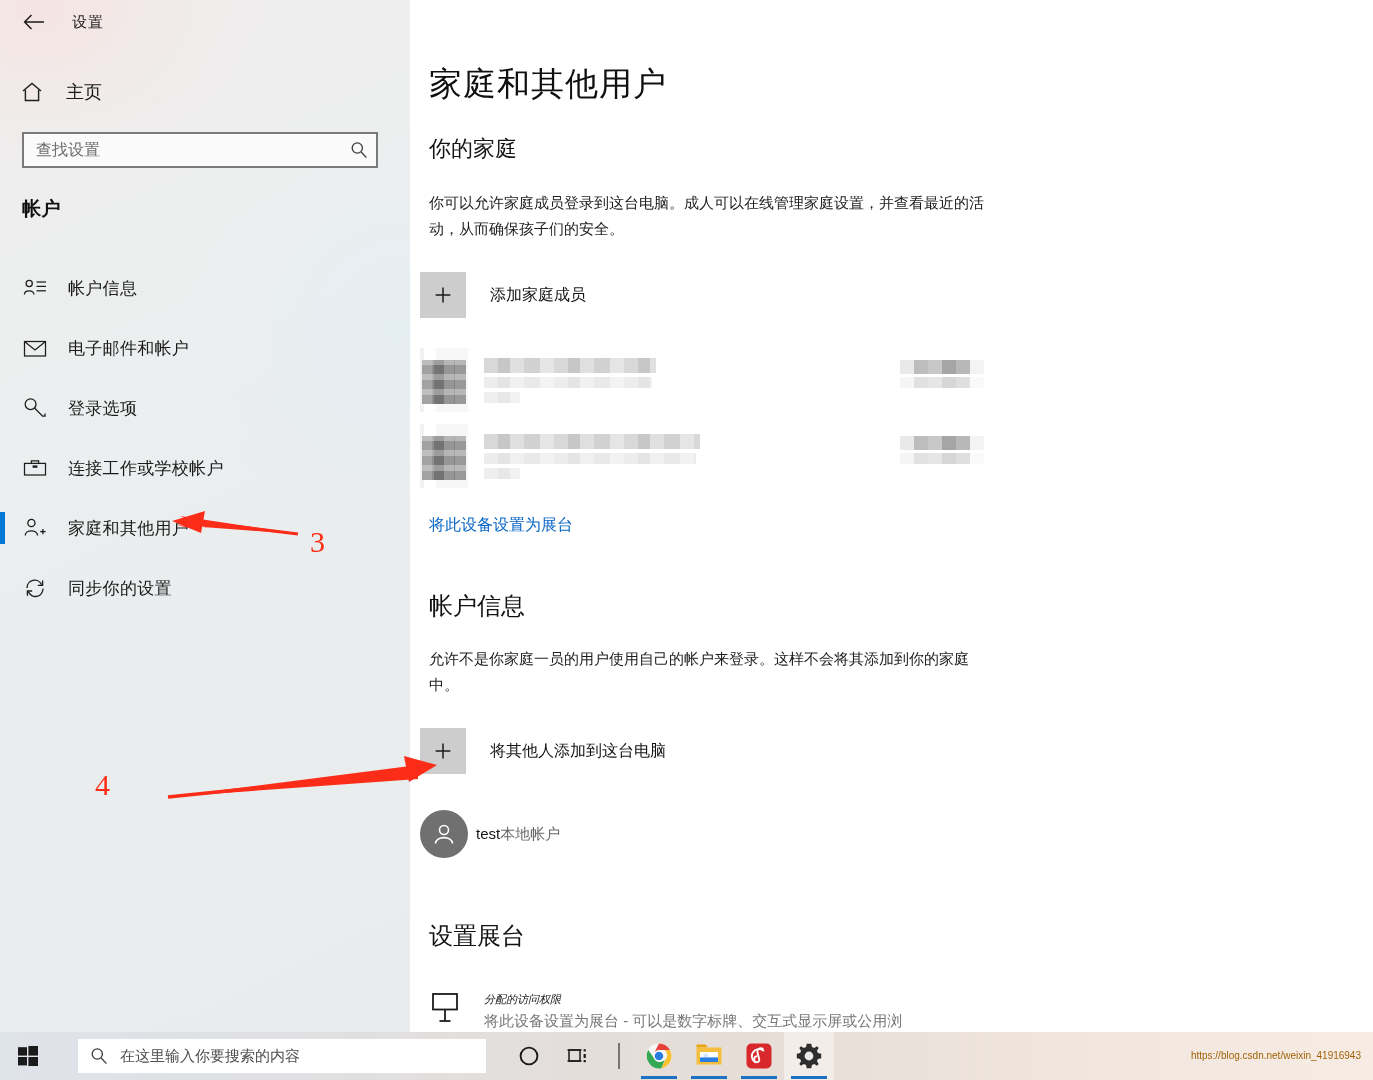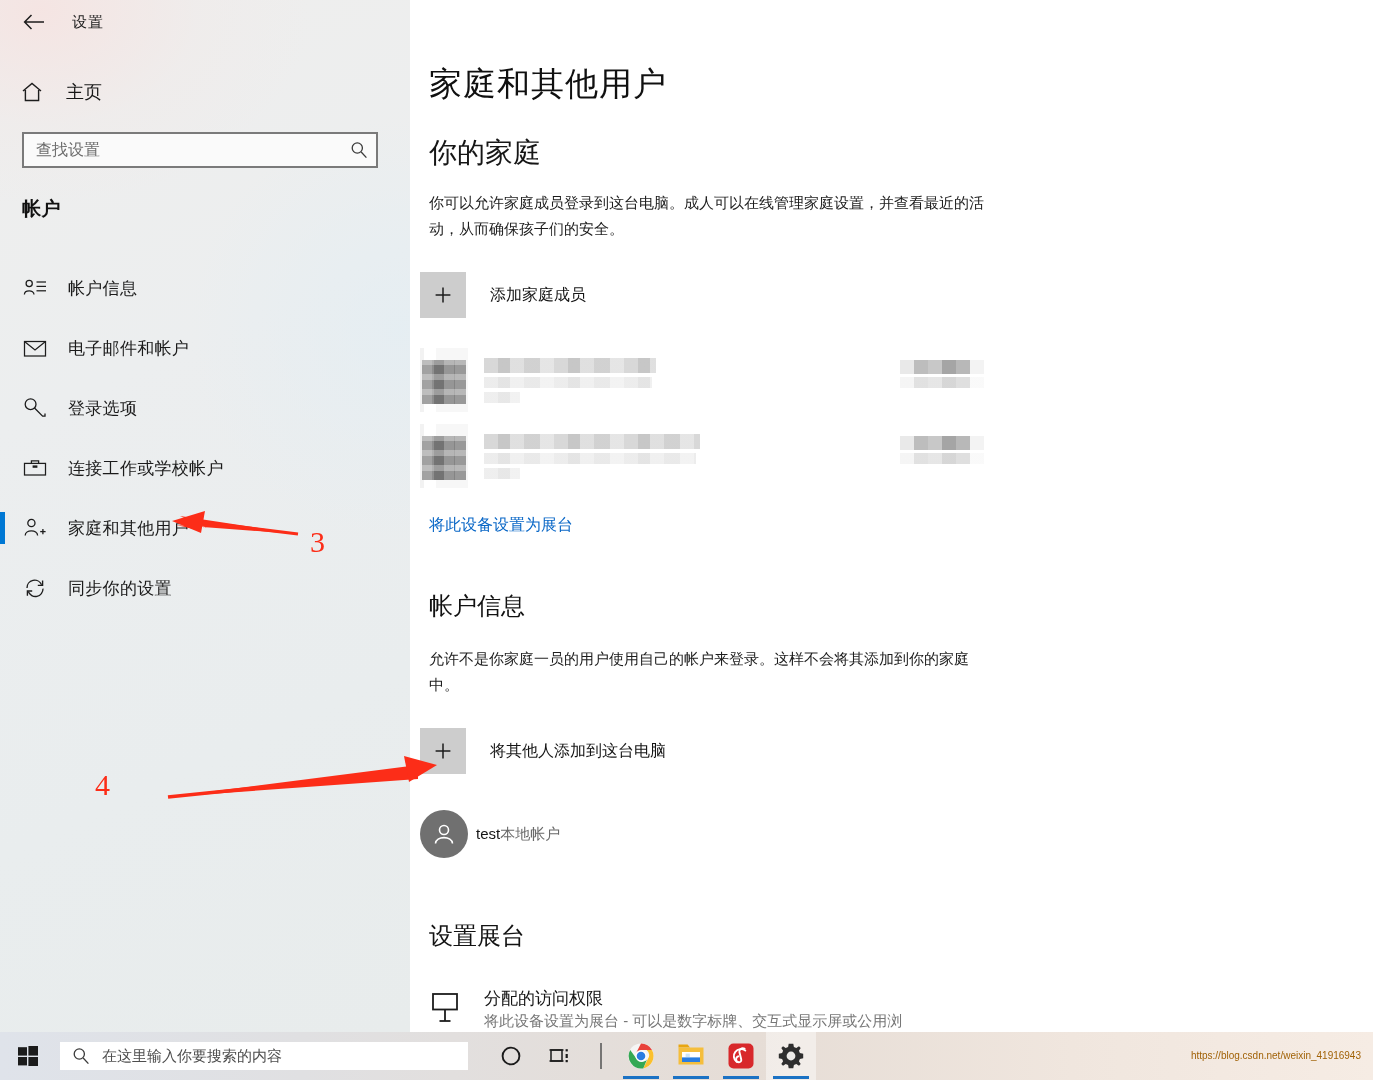--- a/index.html
+++ b/index.html
@@ -94,21 +94,21 @@
     width: 963px; height: 1032px;
     background: #ffffff;
     overflow: hidden;
   }
   .page-title {
     position: absolute; left: 19px; top: 62px;
     font-size: 33px; color: #101010; letter-spacing: 1px;
   }
   .sub-title {
     position: absolute; left: 19px; top: 134px;
-    font-size: 28px; color: #161616;
+    font-size: 22px; color: #161616;
   }
   .body-text {
     position: absolute; left: 19px;
     width: 568px;
     font-size: 15px; color: #1c1c1c; line-height: 26px;
   }
   .t-yourfamily { top: 190px; }
   .t-otherusers { top: 646px; }
 
   .add-row {
@@ -201,21 +201,21 @@
   .user-meta { margin-left: 8px; display: flex; flex-direction: row; }
   .user-name { font-size: 15px; color: #151515; line-height: 21px; }
   .user-type { font-size: 15px; color: #6a6a6a; line-height: 22px; }
 
   .kiosk-row {
     position: absolute; left: 12px; top: 988px;
     display: flex; align-items: flex-start; cursor: pointer;
   }
   .kiosk-ico { width: 46px; display: flex; justify-content: center; padding-top: 2px; }
   .kiosk-meta { margin-left: 16px; display: flex; flex-direction: column; }
-  .kiosk-title { font-size: 17px; color: #141414; line-height: 22px; }
+  .kiosk-title { font-size: 11px; color: #141414; line-height: 22px; font-style: italic; }
   .kiosk-desc { font-size: 15px; color: #777777; line-height: 22px; white-space: nowrap; }
 
   
   .anno { position: absolute; color: #fc2d18; font-size: 30px;
           font-family: "Liberation Serif", serif; }
   .anno-3 { left: 310px; top: 525px; }
   .anno-4 { left: 95px; top: 768px; }
   .anno-svg { position: absolute; left: 0; top: 0; pointer-events: none; }
 
   
@@ -223,21 +223,21 @@
     position: absolute; left: 0; top: 1032px;
     width: 1373px; height: 48px;
     background: linear-gradient(90deg, #dfe3ea 0%, #e0e0e2 22%, #e6ddd6 55%, #f0e6de 78%, #f6ece4 100%);
     display: flex; align-items: center;
   }
   .start-btn {
     width: 56px; height: 48px;
     display: flex; align-items: center; justify-content: center; cursor: pointer;
   }
   .tb-search {
-    width: 408px; height: 28px; margin-left: 4px;
+    width: 408px; height: 34px; margin-left: 22px;
     background: #ffffff;
     display: flex; align-items: center; cursor: text;
   }
   .tb-search-ico { width: 42px; display: flex; align-items: center; justify-content: center; }
   .tb-search-txt { font-size: 15px; color: #4e4e4e; }
   .tb-icons { display: flex; align-items: center; margin-left: 18px; height: 48px; }
   .tb-btn {
     width: 50px; height: 48px;
     display: flex; align-items: center; justify-content: center;
     position: relative; cursor: pointer;

